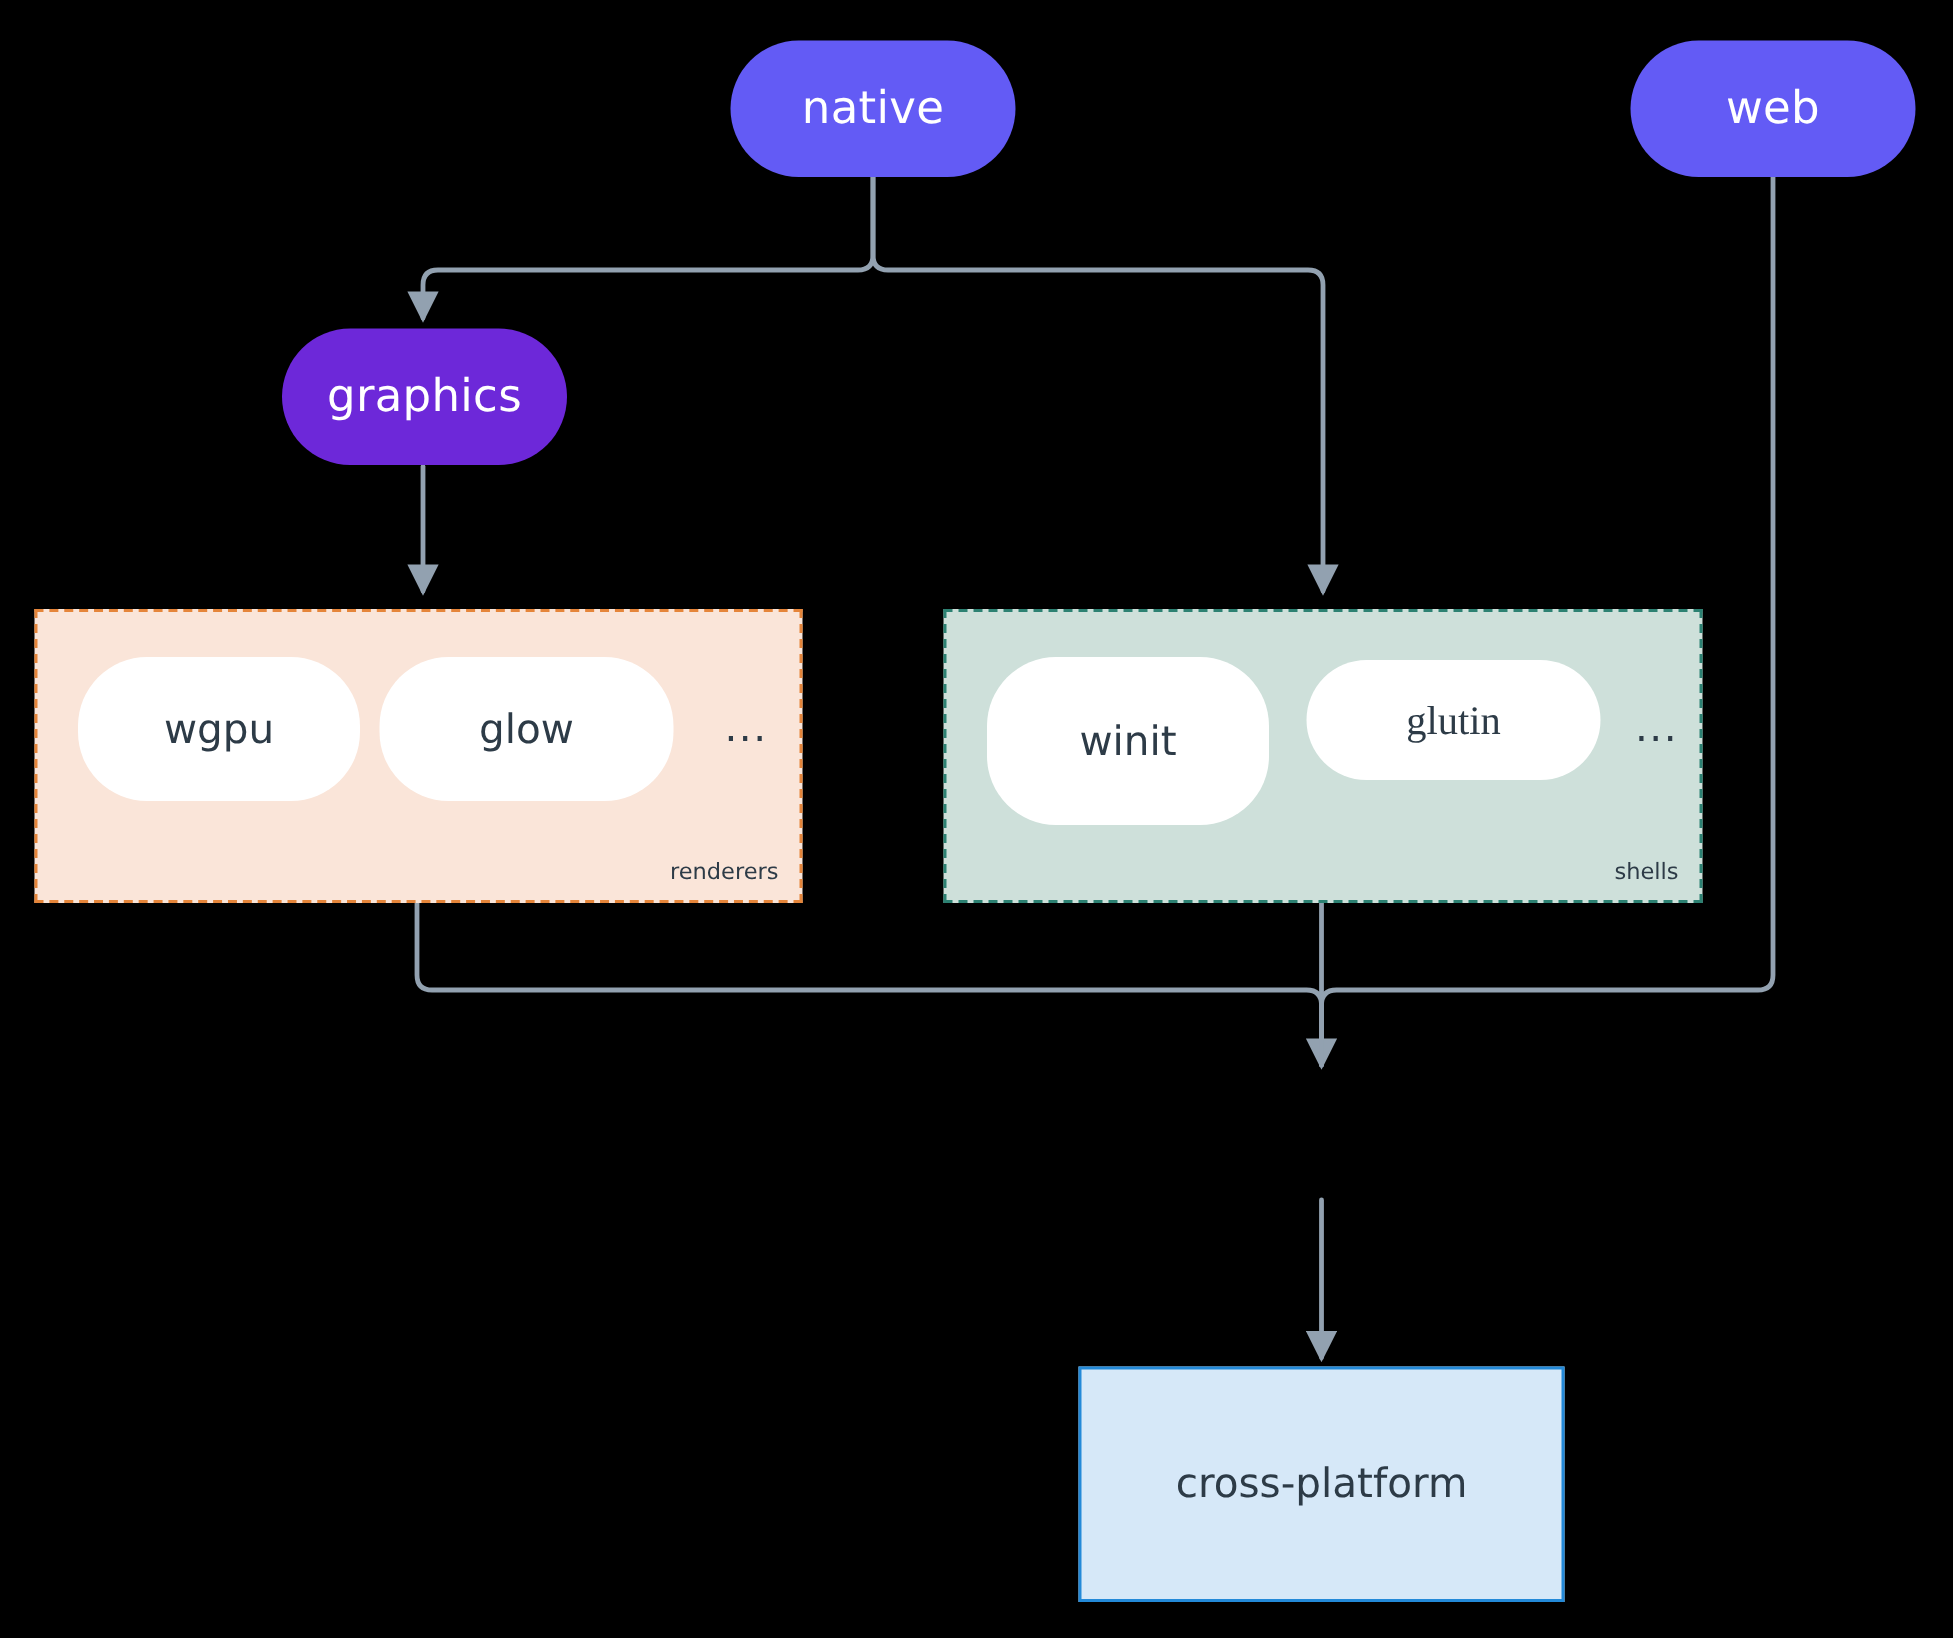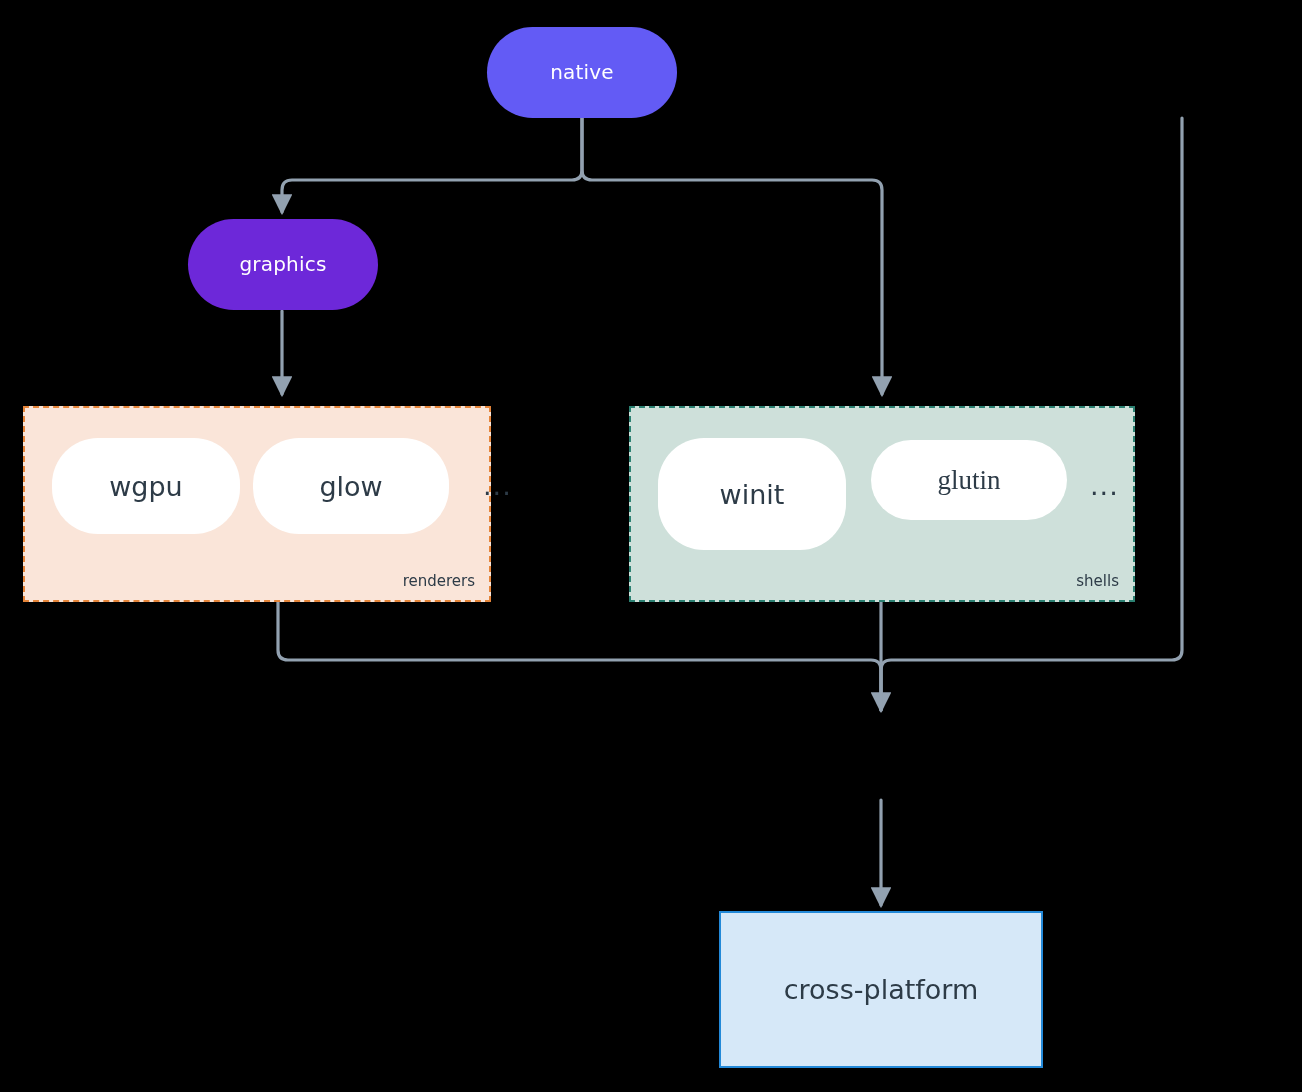--- a/index.html
+++ b/index.html
@@ -31,21 +31,21 @@
     justify-content: center;
     box-sizing: border-box;
     text-align: center;
     line-height: 1.25;
   }
 
   
   .pill {
     border-radius: 48px;
     color: #ffffff;
-    font-size: 20px;
+    font-size: 30px;
     letter-spacing: 0.2px;
     text-align: center;
   }
   .pill.native  { background: #635BF5; }
   .pill.web     { background: #635BF5; }
   .pill.graphics{ background: #6d28d9; }
   .pill.iced    { background: #2389D8; }
 
   
   .group {
@@ -129,26 +129,29 @@
 
     <path d="M 1182 118 L 1182 650 Q 1182 660 1172 660 L 891 660 Q 881 660 881 670 L 881 710" fill="none" stroke="#92A1B0" stroke-width="3.2" stroke-linecap="round"></path>
 
     <path d="M 881 800 L 881 905" fill="none" stroke="#92A1B0" stroke-width="3.2" stroke-linecap="round" marker-end="url(#arrow)"></path>
   </svg>
 
   <div class="node pill native" style="left:487px; top:27px; width:190px; height:91px;">
     <span>native</span>
   </div>
 
+  <div class="node pill web" style="left:1087px; top:27px; width:190px; height:91px;">
+    <span>web</span>
+  </div>
 
   <div class="node pill graphics" style="left:188px; top:219px; width:190px; height:91px;">
     <span>graphics</span>
   </div>
 
-  <div class="group renderers" style="left:23px; top:406px; width:468px; height:196px;padding-left:33px;">
+  <div class="group renderers" style="left:23px; top:406px; width:512px; height:196px;padding-left:33px;">
     <div class="chip" style="left:27px; top:30px; width:188px; height:96px;">
       <span>wgpu</span>
     </div>
     <div class="chip" style="left:228px; top:30px; width:196px; height:96px;">
       <span>glow</span>
     </div>
     <div class="ellipsis" style="left:458px; top:62px;">...</div>
     <div class="group-label">renderers</div>
   </div>
 

